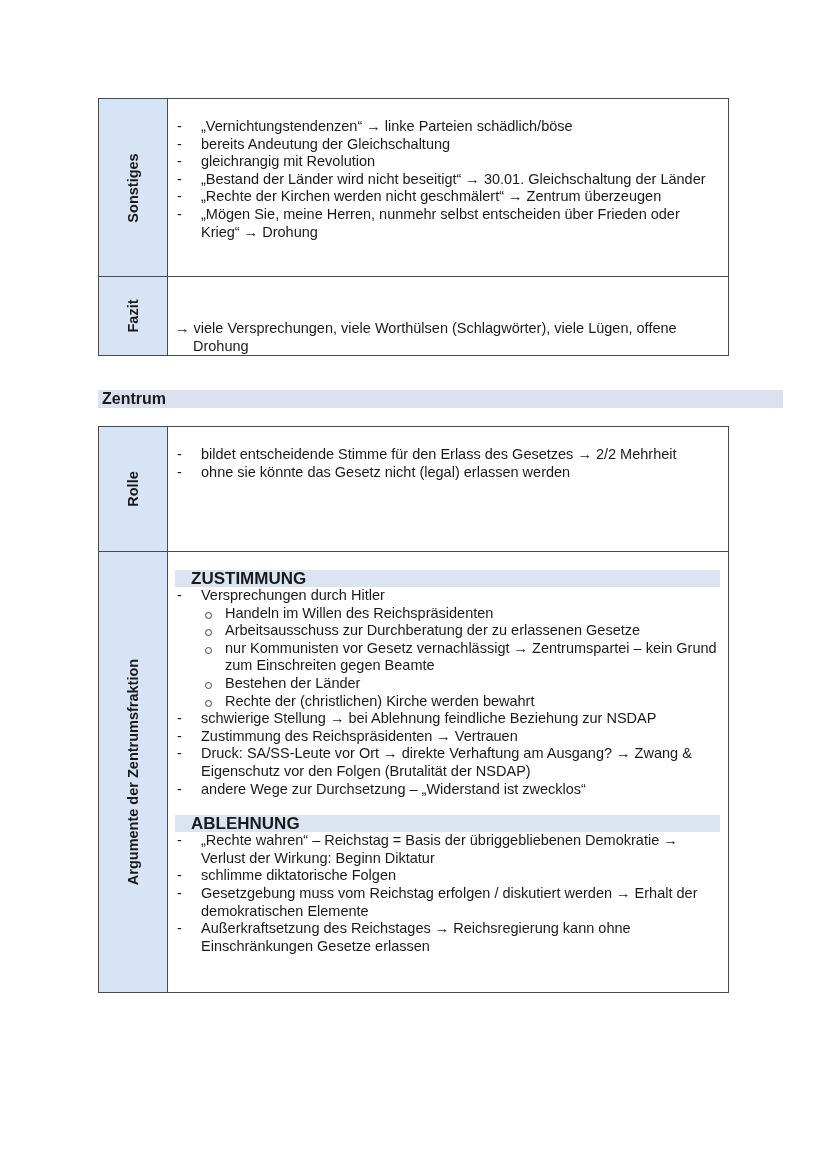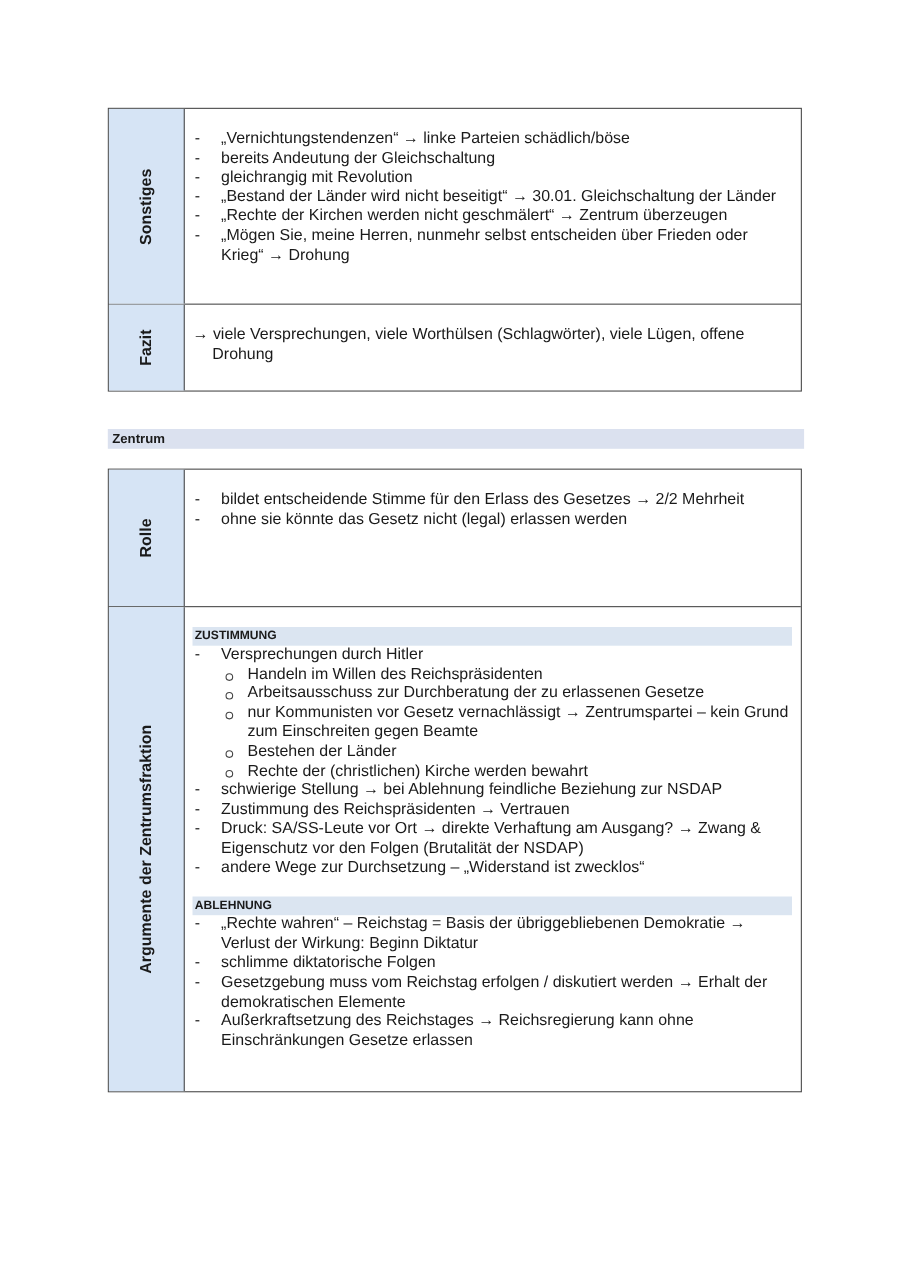--- a/index.html
+++ b/index.html
@@ -27,29 +27,29 @@
     ul.dash { list-style: none; margin: 0; padding: 0; }
     ul.dash > li { position: relative; padding-left: 26px; }
     ul.dash > li::before { content: "-"; position: absolute; left: 2px; }
     ul.circ { list-style: none; margin: 0; padding: 0; }
     ul.circ > li { position: relative; padding-left: 50px; }
     ul.circ > li::before {
       content: ""; position: absolute; left: 30px; top: 7px;
       width: 5px; height: 5px; border: 1px solid #444; border-radius: 50%;
     }
     .subhead {
-      background: #dbe5f1; font-weight: bold; font-size: 11px;
-      padding-left: 2px; line-height: 17px;
+      background: #dbe5f1; font-weight: bold; font-size: 17px;
+      padding-left: 16px; line-height: 17px;
     }
     .section-bar {
-      position: absolute; left: 98px; top: 390px; width: 633px; height: 18px;
-      background: #dbe1ef; font-weight: bold; font-size: 12px; line-height: 18px;
+      position: absolute; left: 98px; top: 390px; width: 685px; height: 18px;
+      background: #dbe1ef; font-weight: bold; font-size: 16px; line-height: 18px;
       padding-left: 4px; box-sizing: border-box;
     }
-    .fazit-line { padding-left: 18px; text-indent: -18px; }
+    .fazit-line { padding-left: 18px; text-indent: -18px; margin-top: 24px; }
   </style>
 </head>
 <body>
 
 <div class="tbl" style="top:98px;">
   <div class="row" style="height:177px;">
     <div class="label">
         <span>Sonstiges</span>
       </div>
     <div class="content" style="padding-top:19px;">

